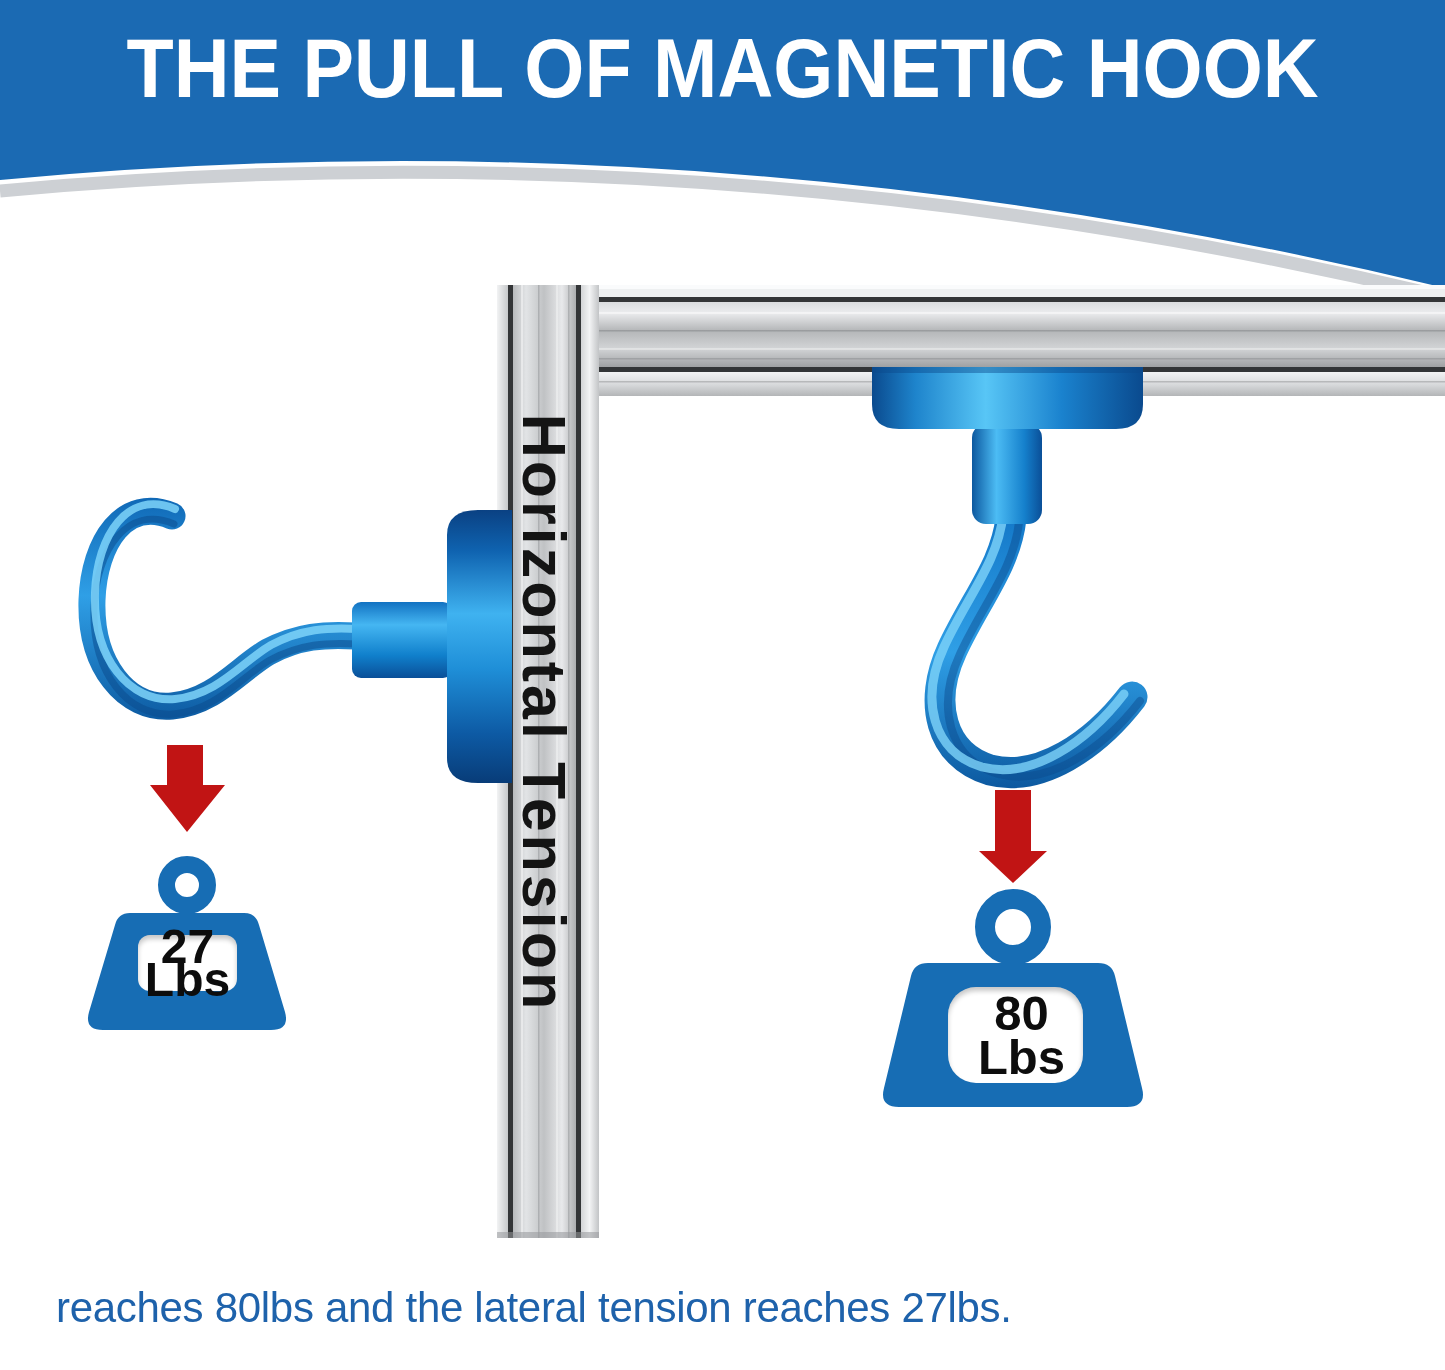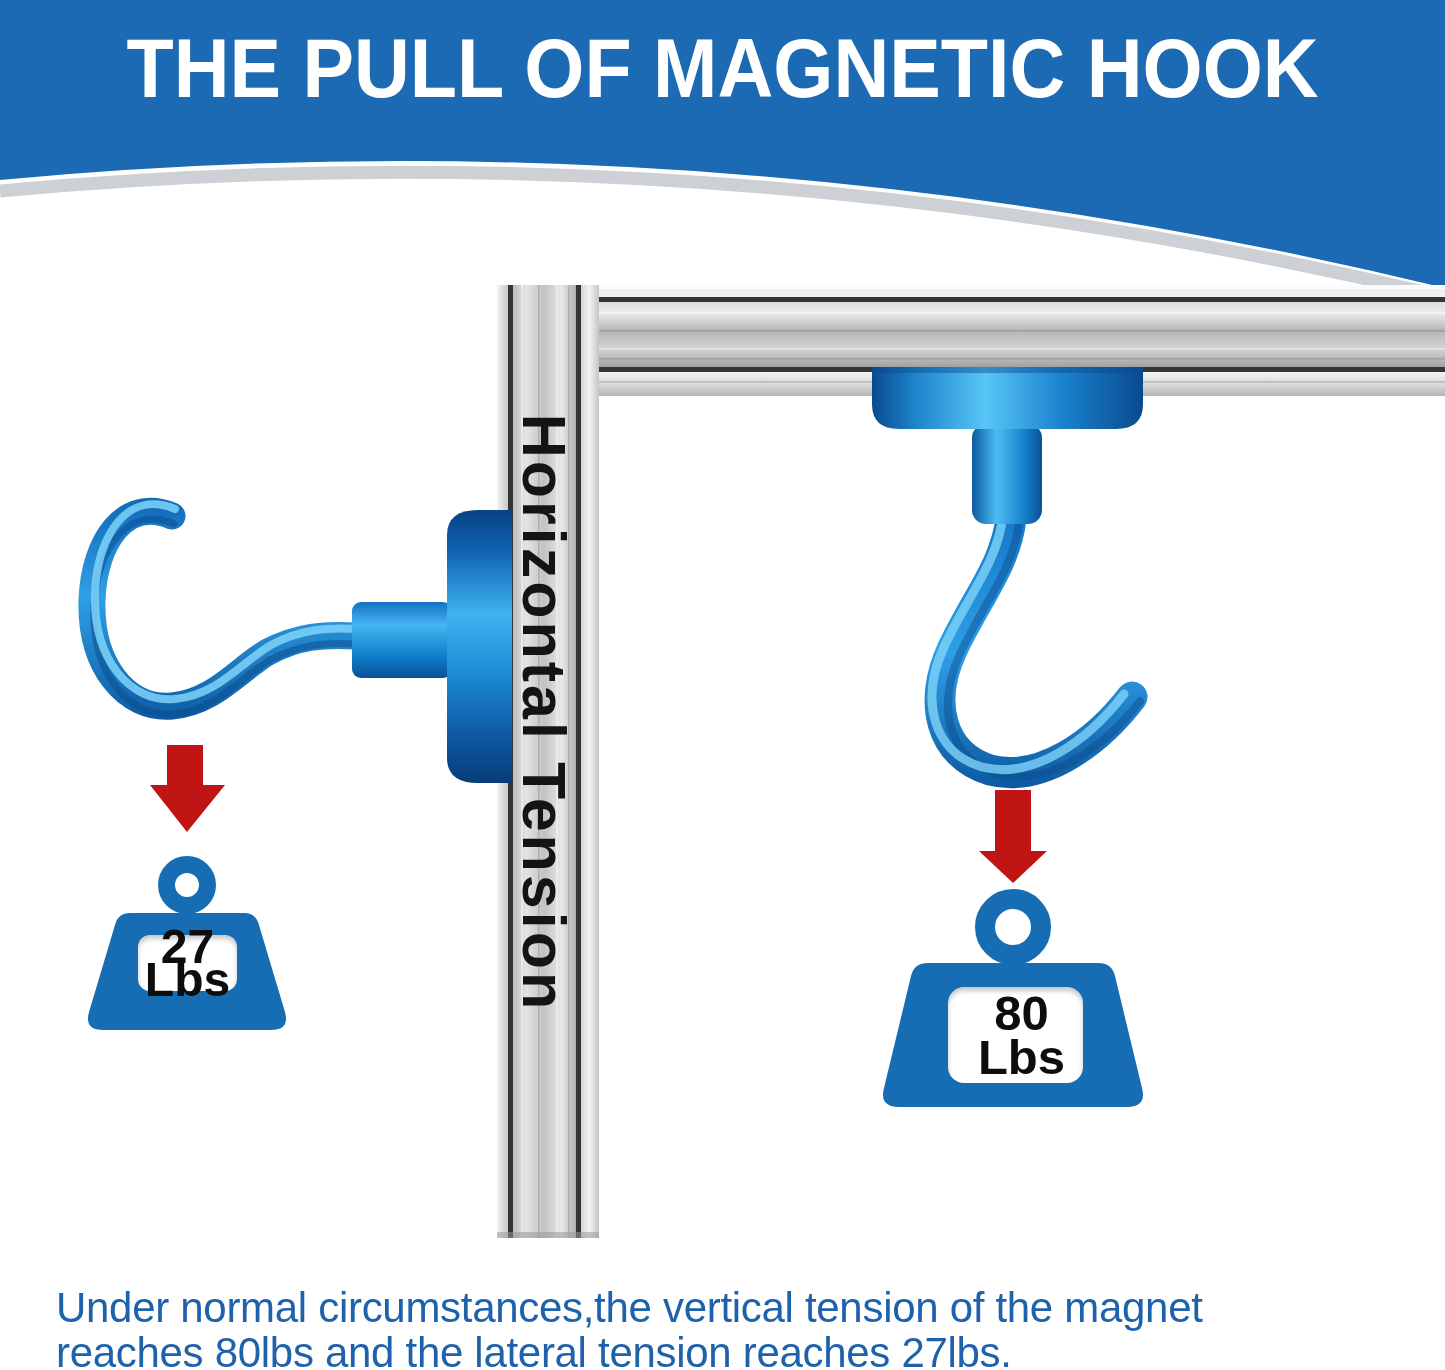--- a/index.html
+++ b/index.html
@@ -41,21 +41,21 @@
     background:#ffffff;
     box-shadow:inset 0 4px 5px rgba(0,0,0,0.22);
     display:flex;flex-direction:column;align-items:center;justify-content:center;
     color:#0d0d0d;font-weight:bold;text-align:center;
   }
   .weight-label.left{
     left:138px;top:935px;width:99px;height:56px;border-radius:12px;
     font-size:48px;line-height:33px;
   }
   .weight-label.right{
-    left:948px;top:987px;width:135px;height:96px;border-radius:16px;
+    left:948px;top:987px;width:135px;height:96px;border-radius:28px;
     font-size:49px;line-height:44px;padding-left:12px;
   }
   .caption{
     position:absolute;left:56px;top:1285px;width:1365px;
     color:#1e62ab;
     font-size:42px;line-height:45px;
     letter-spacing:-0.3px;
     font-weight:400;
   }
 </style>
@@ -205,17 +205,16 @@
     <span>27</span>
     <span>Lbs</span>
   </div>
 
   <div class="weight-label right">
     <span>80</span>
     <span>Lbs</span>
   </div>
 
   <div class="caption">
-    <div>Under normal circumstances,the vertical tension of the magnet</div>
     <div>reaches 80lbs and the lateral tension reaches 27lbs.</div>
   </div>
 
 </div>
 
 </body></html>

